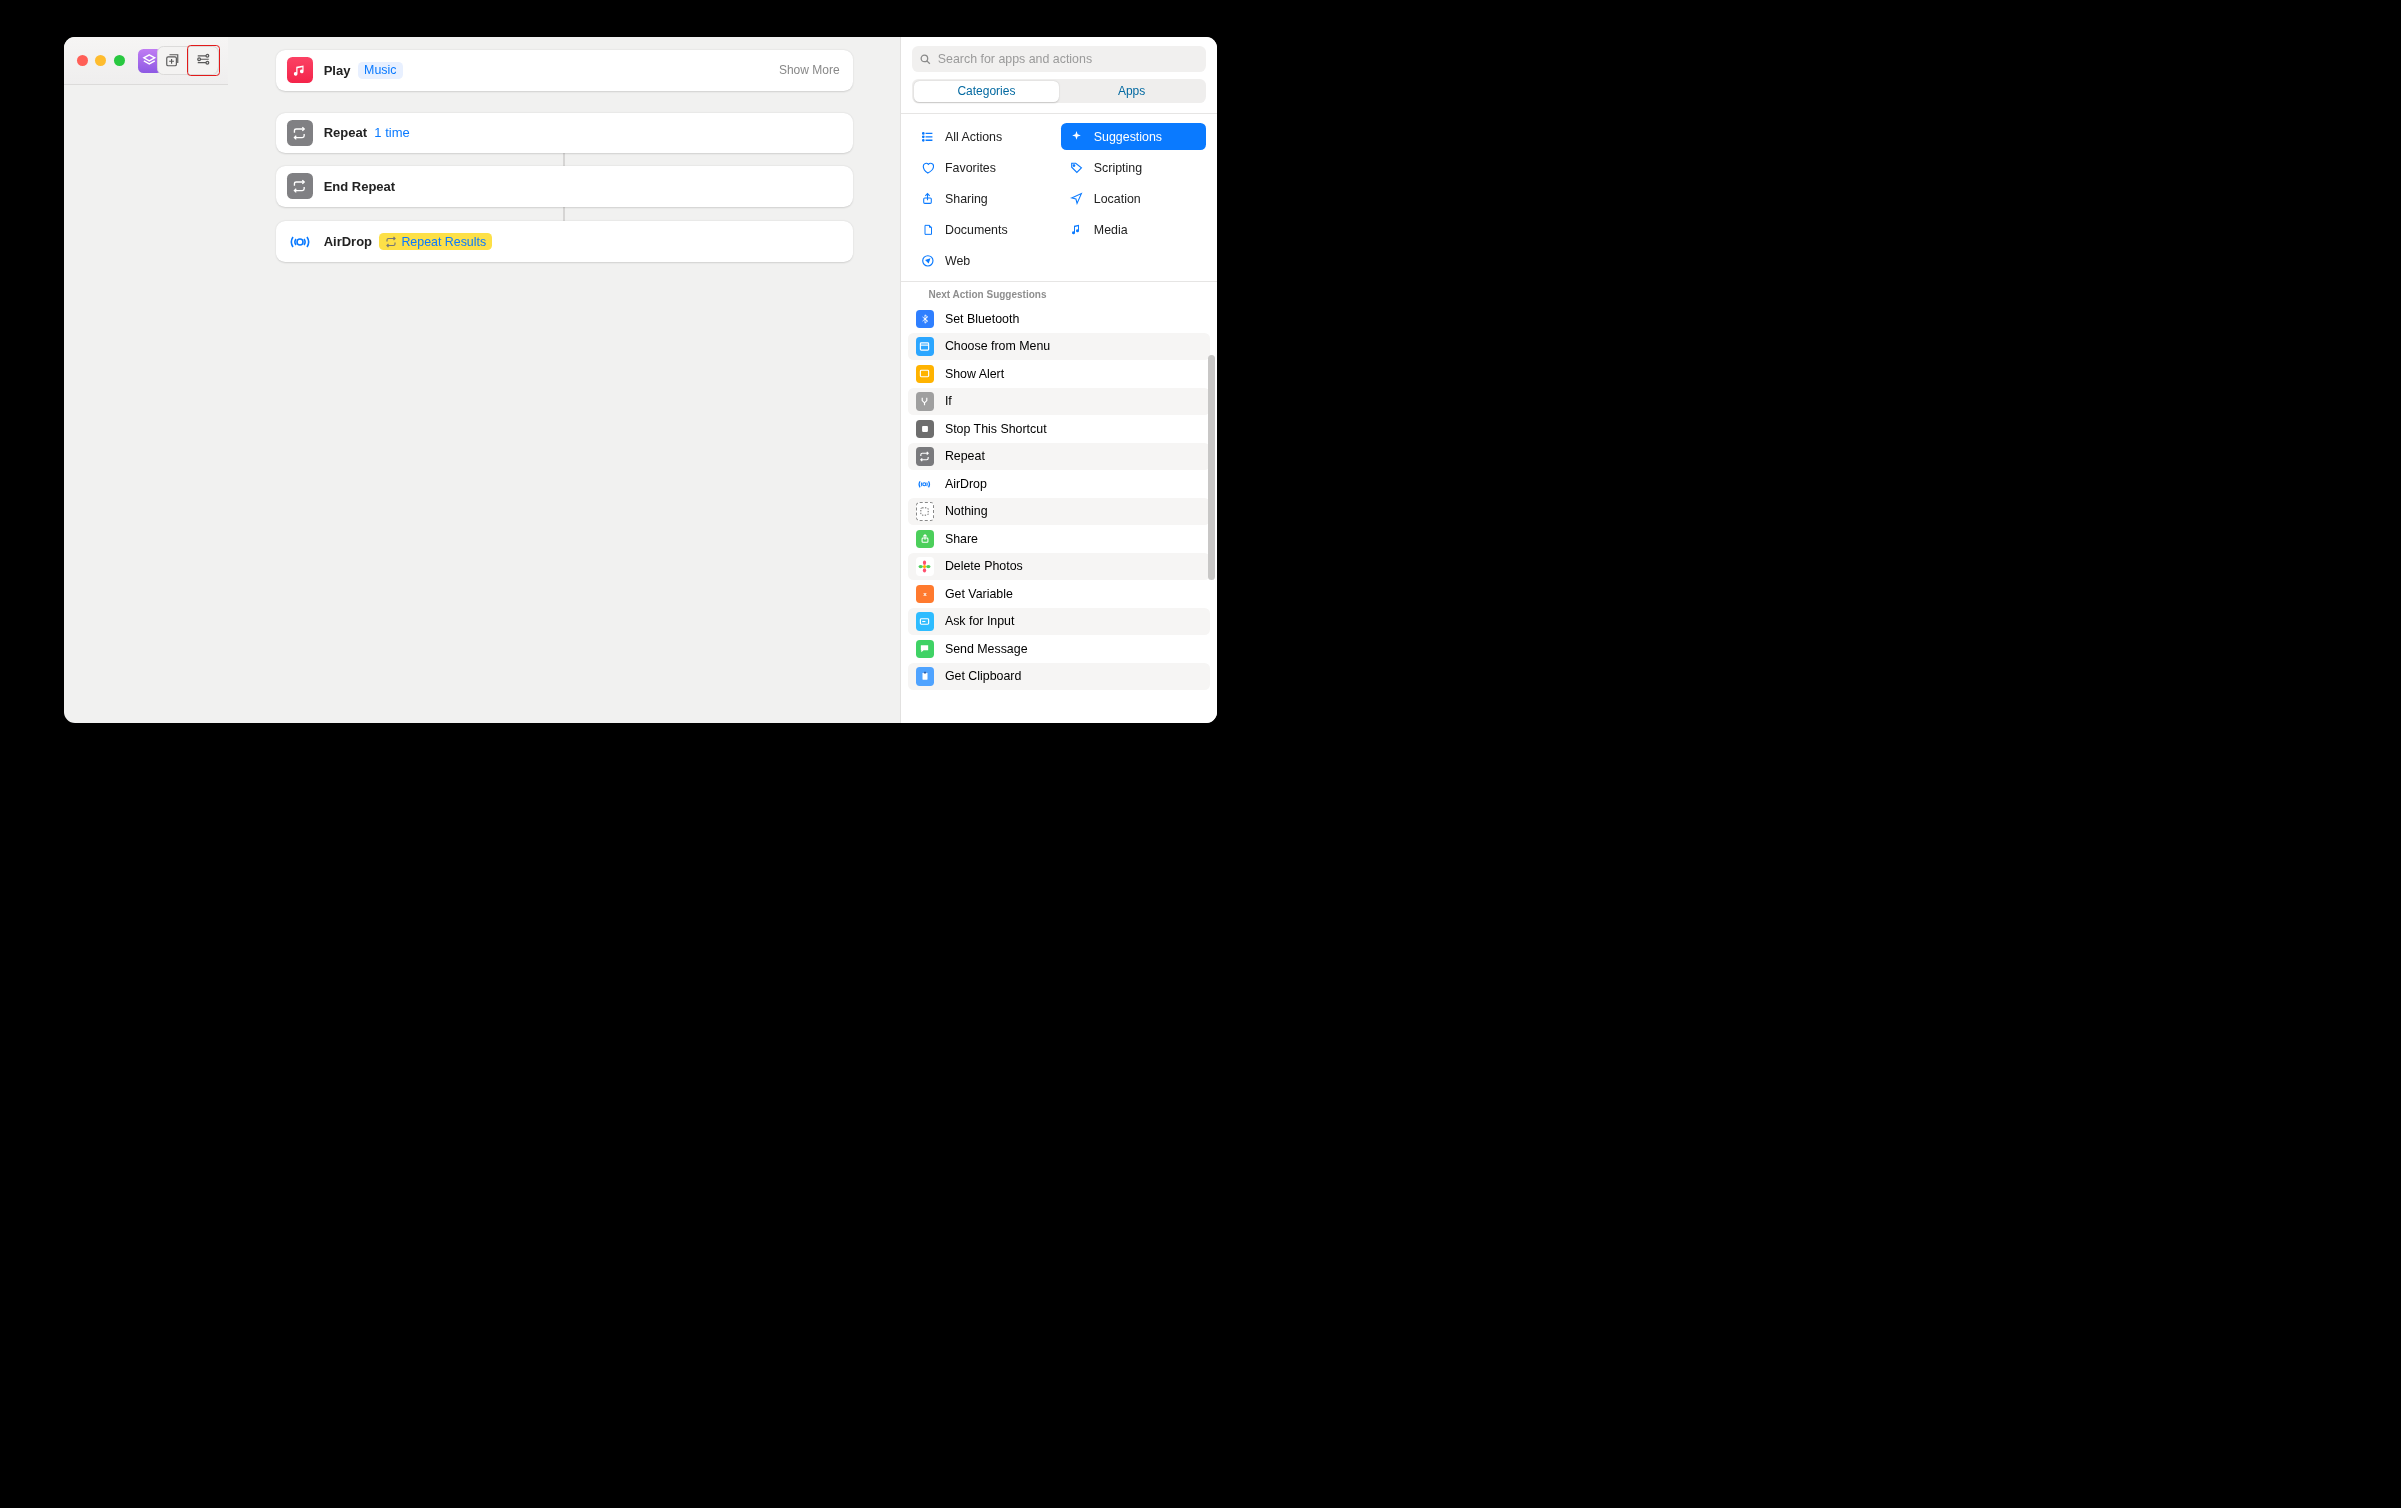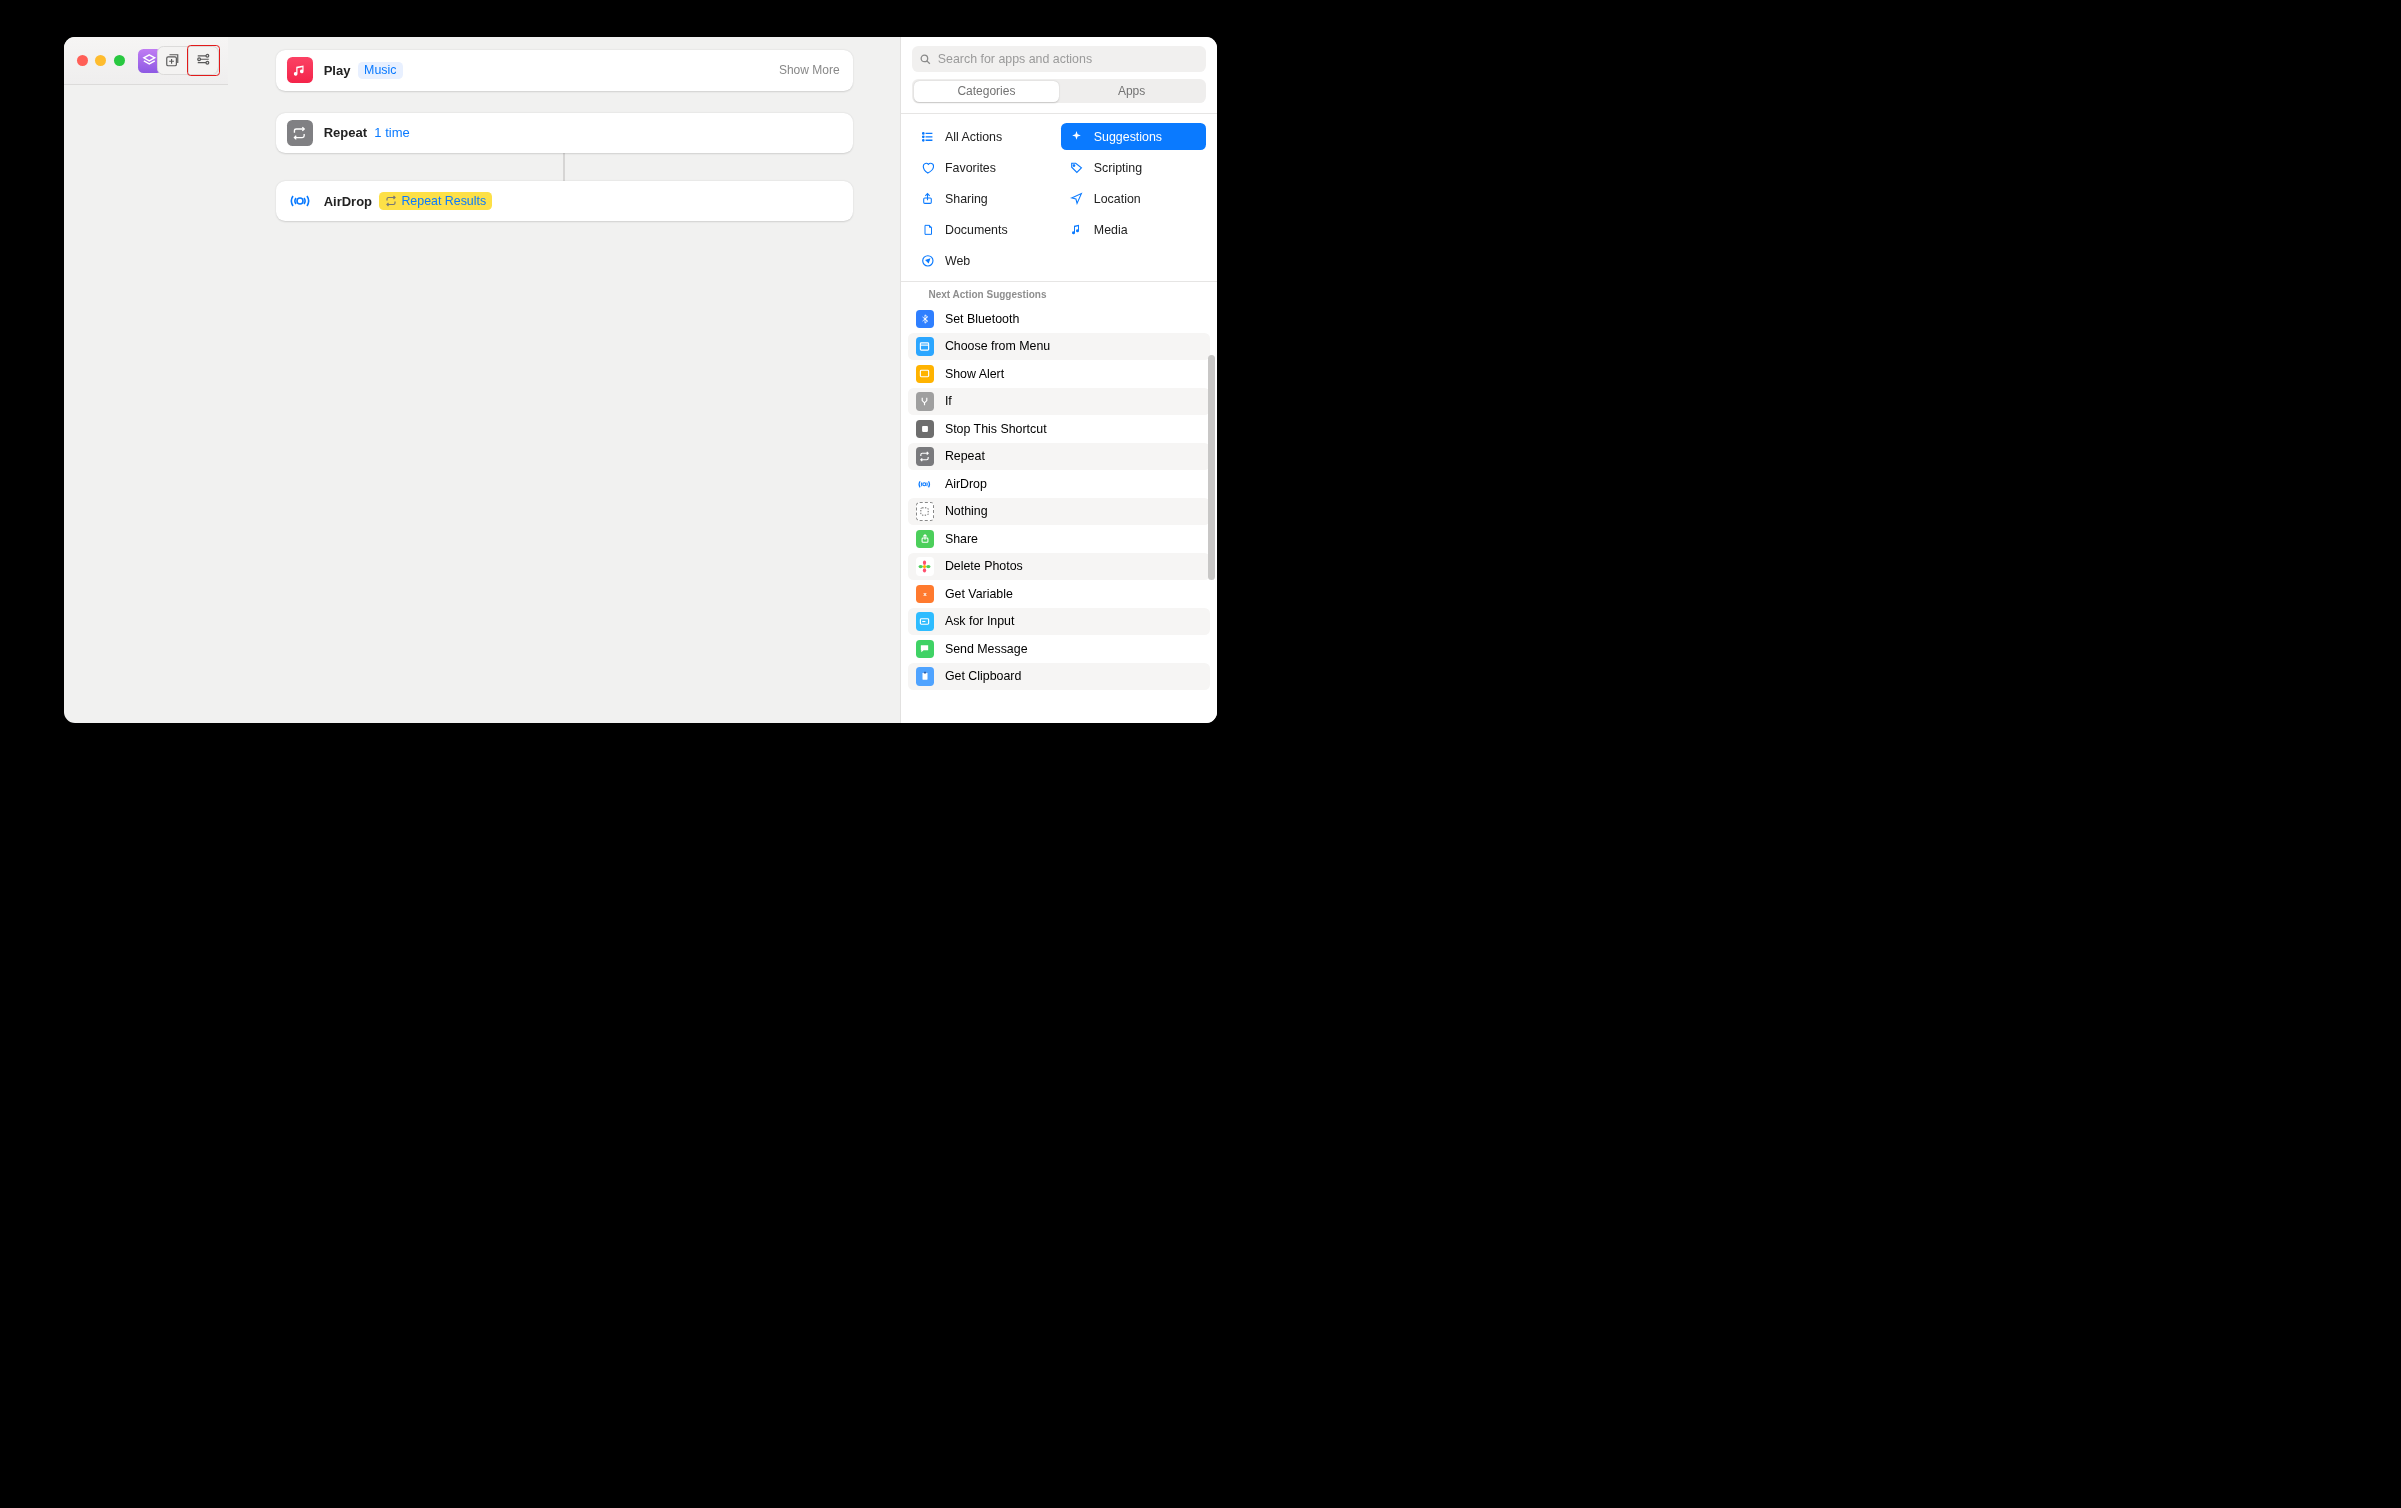--- a/index.html
+++ b/index.html
@@ -121,21 +121,21 @@
       border:none; background:transparent; outline:none; flex:1;
       font-size:12.4px; color:#333;
     }
     .search input::placeholder { color:#9a9a9a; }
     .seg {
       margin: 0 11px 9.2px; background:#efeeed; border-radius:6.4px; height:24px;
       display:flex; padding:1.8px;
     }
     .seg-tab {
       flex:1; border-radius:5.5px; display:flex; align-items:center; justify-content:center;
-      font-size:12px; color:#737373;
+      font-size:12px; color:#0369a1;
     }
     .seg-tab.active { background:#fff; box-shadow:0 0.5px 1.8px rgba(0,0,0,.18); }
     .sb-divider { height:0.9px; background:#e6e5e4; margin: 0; }
     .sb-section { padding: 9.2px 11px 5.5px; }
     .cat-grid {
       display:grid; grid-template-columns: 1fr 1fr; gap: 3.7px 3.7px;
     }
     .cat-item {
       display:flex; align-items:center; gap:9.2px; height:27.5px;
       padding: 0 7.3px; border-radius:5.5px; color:#222; font-size:12.4px;
@@ -249,20 +249,31 @@
               <path d="M7 22l-3-3 3-3"></path>
               <path d="M20 13v3a3 3 0 0 1-3 3H4"></path>
             </svg>
         </div>
         <span class="label">Repeat</span>
         <span class="token-blue">1 time</span>
       </div>
 
       <div class="connector conn-14"></div>
 
+      <div class="card">
+        <div class="icon icon-grey">
+          <svg width="14.6" height="14.6" viewBox="0 0 24 24" fill="none" stroke="white" stroke-width="2.2">
+              <path d="M17 2l3 3-3 3"></path>
+              <path d="M4 11V8a3 3 0 0 1 3-3h13"></path>
+              <path d="M7 22l-3-3 3-3"></path>
+              <path d="M20 13v3a3 3 0 0 1-3 3H4"></path>
+            </svg>
+        </div>
+        <span class="label">End Repeat</span>
+      </div>
 
       <div class="connector conn-18"></div>
 
       <div class="card">
         <div class="icon icon-airdrop-round">
           <svg width="24" height="24" viewBox="0 0 24 24" fill="none" stroke="#0a7aff" stroke-width="1.6">
               <circle cx="12" cy="12" r="3"></circle>
               <path d="M5 17a9 9 0 0 1 0-10"></path>
               <path d="M19 7a9 9 0 0 1 0 10"></path>
               <path d="M8 15a5 5 0 0 1 0-6"></path>

